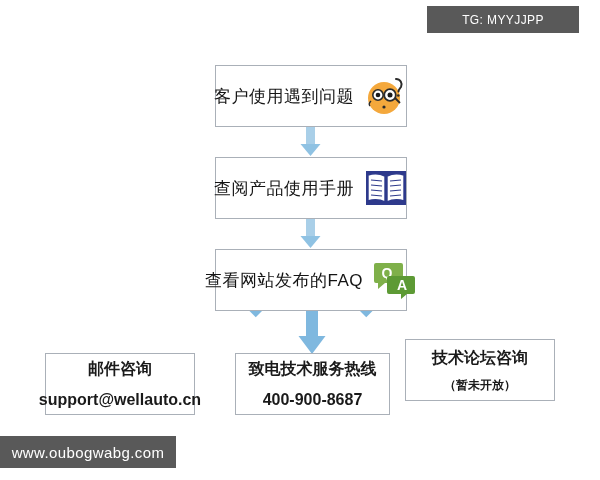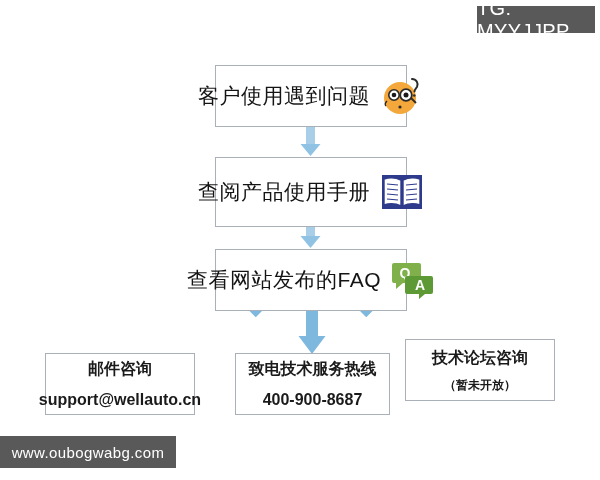--- a/index.html
+++ b/index.html
@@ -22,24 +22,24 @@
     background: #595959;
     color: #ffffff;
     font-family: "Liberation Sans", "DejaVu Sans", sans-serif;
     display: flex;
     align-items: center;
     justify-content: center;
     letter-spacing: 0.4px;
   }
   #wm-top {
     top: 6px;
-    right: 5px;
-    width: 118px;
+    right: 21px;
+    width: 152px;
     height: 27px;
-    font-size: 20px;
+    font-size: 12px;
   }
   #wm-bottom {
     left: 0px;
     bottom: 12px;
     width: 176px;
     height: 32px;
     font-size: 15px;
   }
 
   
@@ -53,29 +53,29 @@
     justify-content: center;
   }
   .node-inner {
     display: flex;
     align-items: center;
     justify-content: center;
     gap: 10px;
     width: 100%;
   }
   .node-label {
-    font-size: 21px;
+    font-size: 17px;
     letter-spacing: 0.5px;
     white-space: nowrap;
     color: #141414;
   }
 
   
   #node-problem  { left: 215px; top: 65px;  width: 192px; height: 62px; }
-  #node-manual   { left: 215px; top: 157px; width: 192px; height: 70px; }
+  #node-manual   { left: 215px; top: 157px; width: 192px; height: 62px; }
   #node-faq      { left: 215px; top: 249px; width: 192px; height: 62px; }
 
   
   #node-email    { left: 45px;  top: 353px; width: 150px; height: 62px; }
   #node-hotline  { left: 235px; top: 353px; width: 155px; height: 62px; }
   #node-forum    { left: 405px; top: 339px; width: 150px; height: 62px; }
 
   .stack {
     display: flex;
     flex-direction: column;

